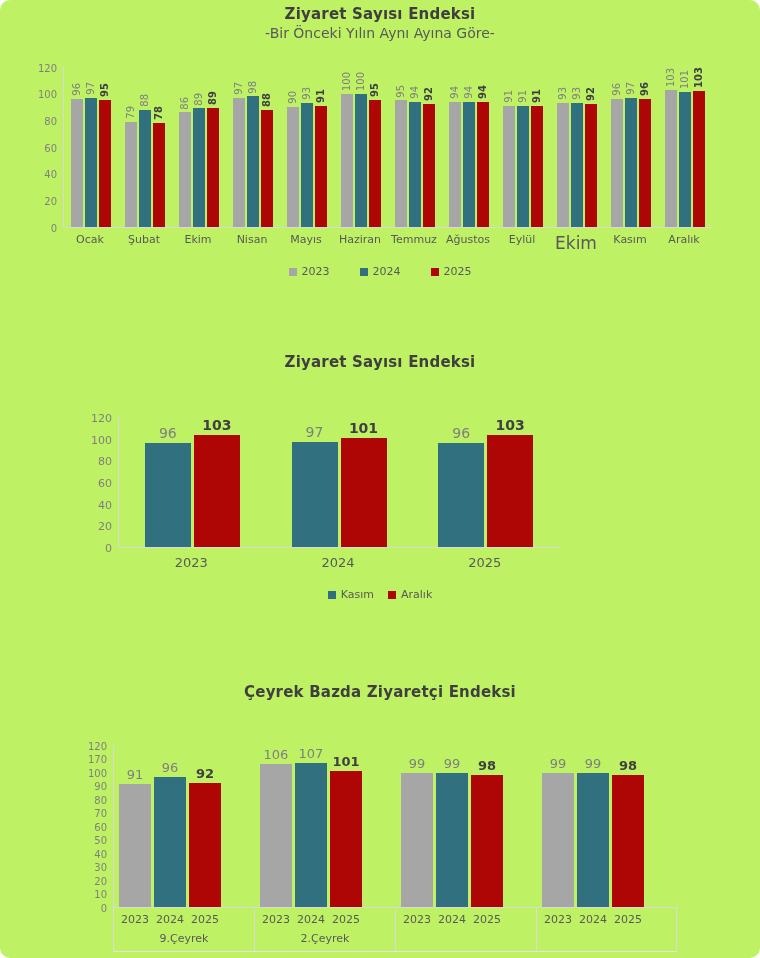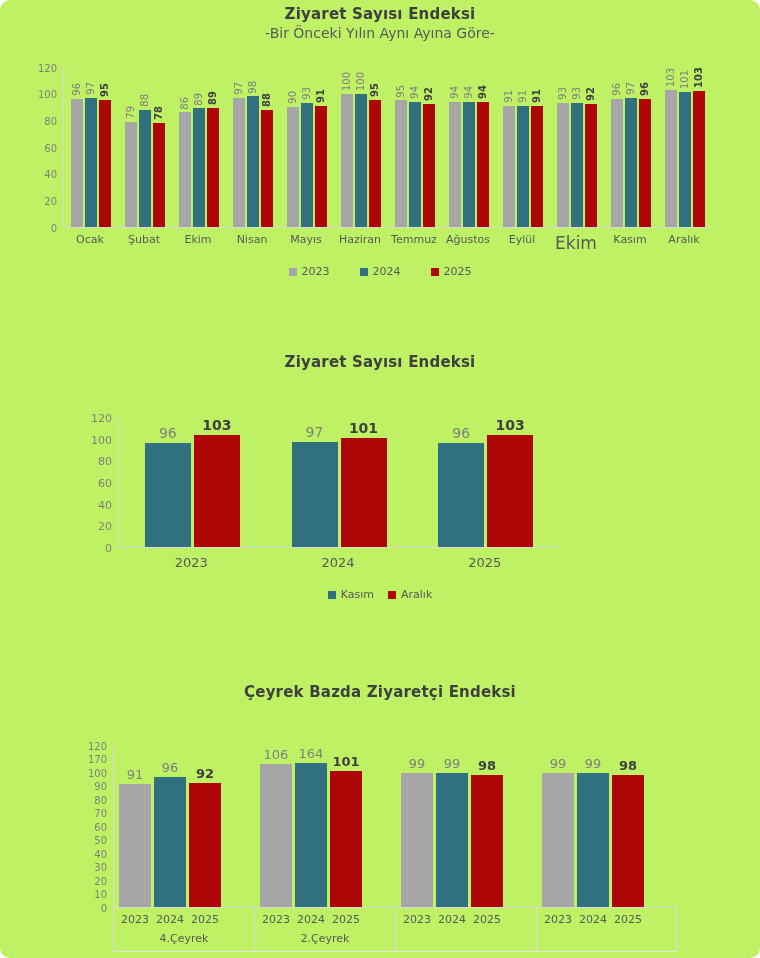--- a/index.html
+++ b/index.html
@@ -351,21 +351,21 @@
                 <span class="val emph" style="font-size: 13px;">92</span>
                 <div class="bar" style="height: 124.2px; background: rgb(174, 5, 5);"></div>
               </div>
             </div>
             <div class="group" style="flex: 1 1 0px; column-gap: 3px; justify-content: flex-start; padding-left: 5px;">
               <div class="bar-col" style="width: 32px; height: 100%;">
                 <span class="val" style="font-size: 13px;">106</span>
                 <div class="bar" style="height: 143.1px; background: rgb(166, 166, 166);"></div>
               </div>
               <div class="bar-col" style="width: 32px; height: 100%;">
-                <span class="val" style="font-size: 13px;">164</span>
+                <span class="val" style="font-size: 13px;">107</span>
                 <div class="bar" style="height: 144.45px; background: rgb(49, 113, 127);"></div>
               </div>
               <div class="bar-col" style="width: 32px; height: 100%;">
                 <span class="val emph" style="font-size: 13px;">101</span>
                 <div class="bar" style="height: 136.35px; background: rgb(174, 5, 5);"></div>
               </div>
             </div>
             <div class="group" style="flex: 1 1 0px; column-gap: 3px; justify-content: flex-start; padding-left: 5px;">
               <div class="bar-col" style="width: 32px; height: 100%;">
                 <span class="val" style="font-size: 13px;">99</span>
@@ -396,21 +396,21 @@
             </div>
           </div>
         </div>
         <div class="qtable" style="margin-left: 113px; width: 564px;">
           <div class="qcell" style="width: 141px;">
             <div class="yrrow" style="padding-left: 5px; column-gap: 3px; padding-top: 5px;">
               <div class="yr" style="width: 32px;">2023</div>
               <div class="yr" style="width: 32px;">2024</div>
               <div class="yr" style="width: 32px;">2025</div>
             </div>
-            <div class="qlabel" style="padding: 6px 0px;">4.Çeyrek</div>
+            <div class="qlabel" style="padding: 6px 0px;">9.Çeyrek</div>
           </div>
           <div class="qcell" style="width: 141px;">
             <div class="yrrow" style="padding-left: 5px; column-gap: 3px; padding-top: 5px;">
               <div class="yr" style="width: 32px;">2023</div>
               <div class="yr" style="width: 32px;">2024</div>
               <div class="yr" style="width: 32px;">2025</div>
             </div>
             <div class="qlabel" style="padding: 6px 0px;">2.Çeyrek</div>
           </div>
           <div class="qcell" style="width: 141px;">

